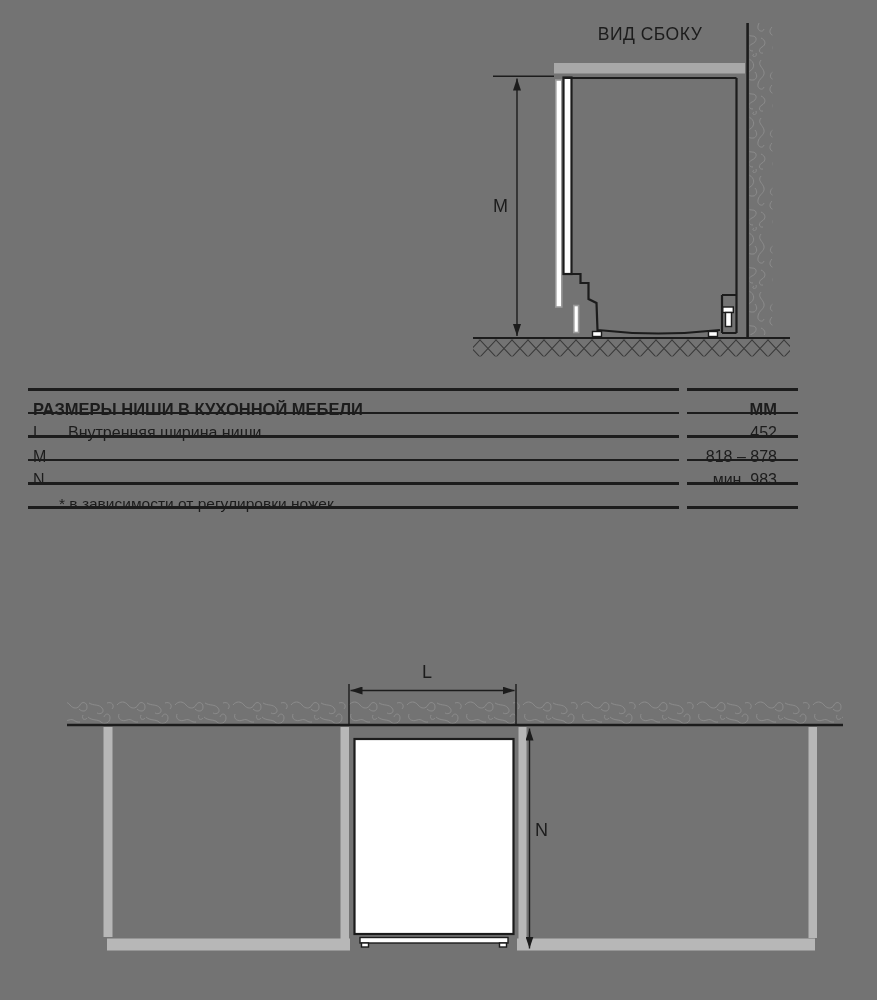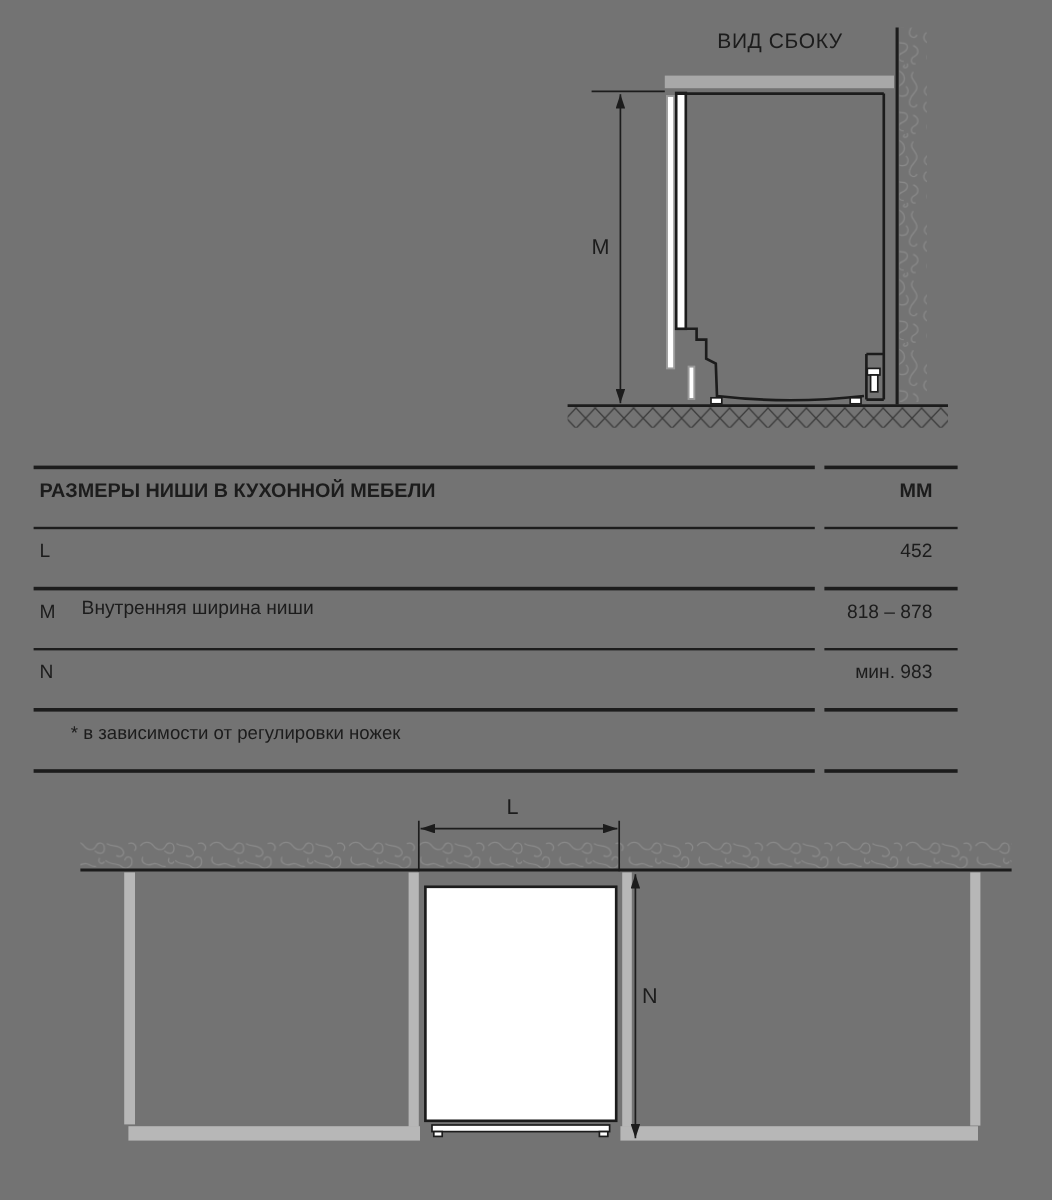--- a/index.html
+++ b/index.html
@@ -15,26 +15,26 @@
 
   .label{position:absolute;white-space:nowrap;}
   .view-title{font-size:17.5px;letter-spacing:.5px;text-align:center;}
   .dim-letter{font-size:18px;}
 
   
   .tbl{position:absolute;left:28px;top:388px;width:770px;}
   .rule{position:relative;height:2.6px;}
   .rule .seg-l{position:absolute;left:0;top:0;bottom:0;width:651px;background:var(--line);}
   .rule .seg-r{position:absolute;left:659px;top:0;bottom:0;width:111px;background:var(--line);}
-  .trow{position:relative;height:48px;line-height:37.6px;font-size:16px;}
+  .trow{position:relative;height:21px;line-height:37.6px;font-size:16px;}
   .trow.head{font-weight:bold;font-size:16.5px;}
   .cell{position:absolute;top:0;}
   .title-cell{left:5px;}
   .key-cell{left:5px;}
-  .label-cell{left:40px;margin-top:48px;}
+  .label-cell{left:40px;}
   .val-cell{right:21px;}
   .foot-cell{left:31px;font-size:15.5px;}
 
   
   .ln{stroke:var(--line);stroke-width:2.2;fill:none;stroke-linejoin:miter;}
   .ln-thick{stroke-width:2.6;}
   .ln-thin{stroke-width:1.4;}
   .lt{stroke:var(--light_line);stroke-width:1.6;fill:#fff;}
   .dim{stroke:var(--line);stroke-width:1.4;fill:none;}
   .ah{fill:var(--line);}

